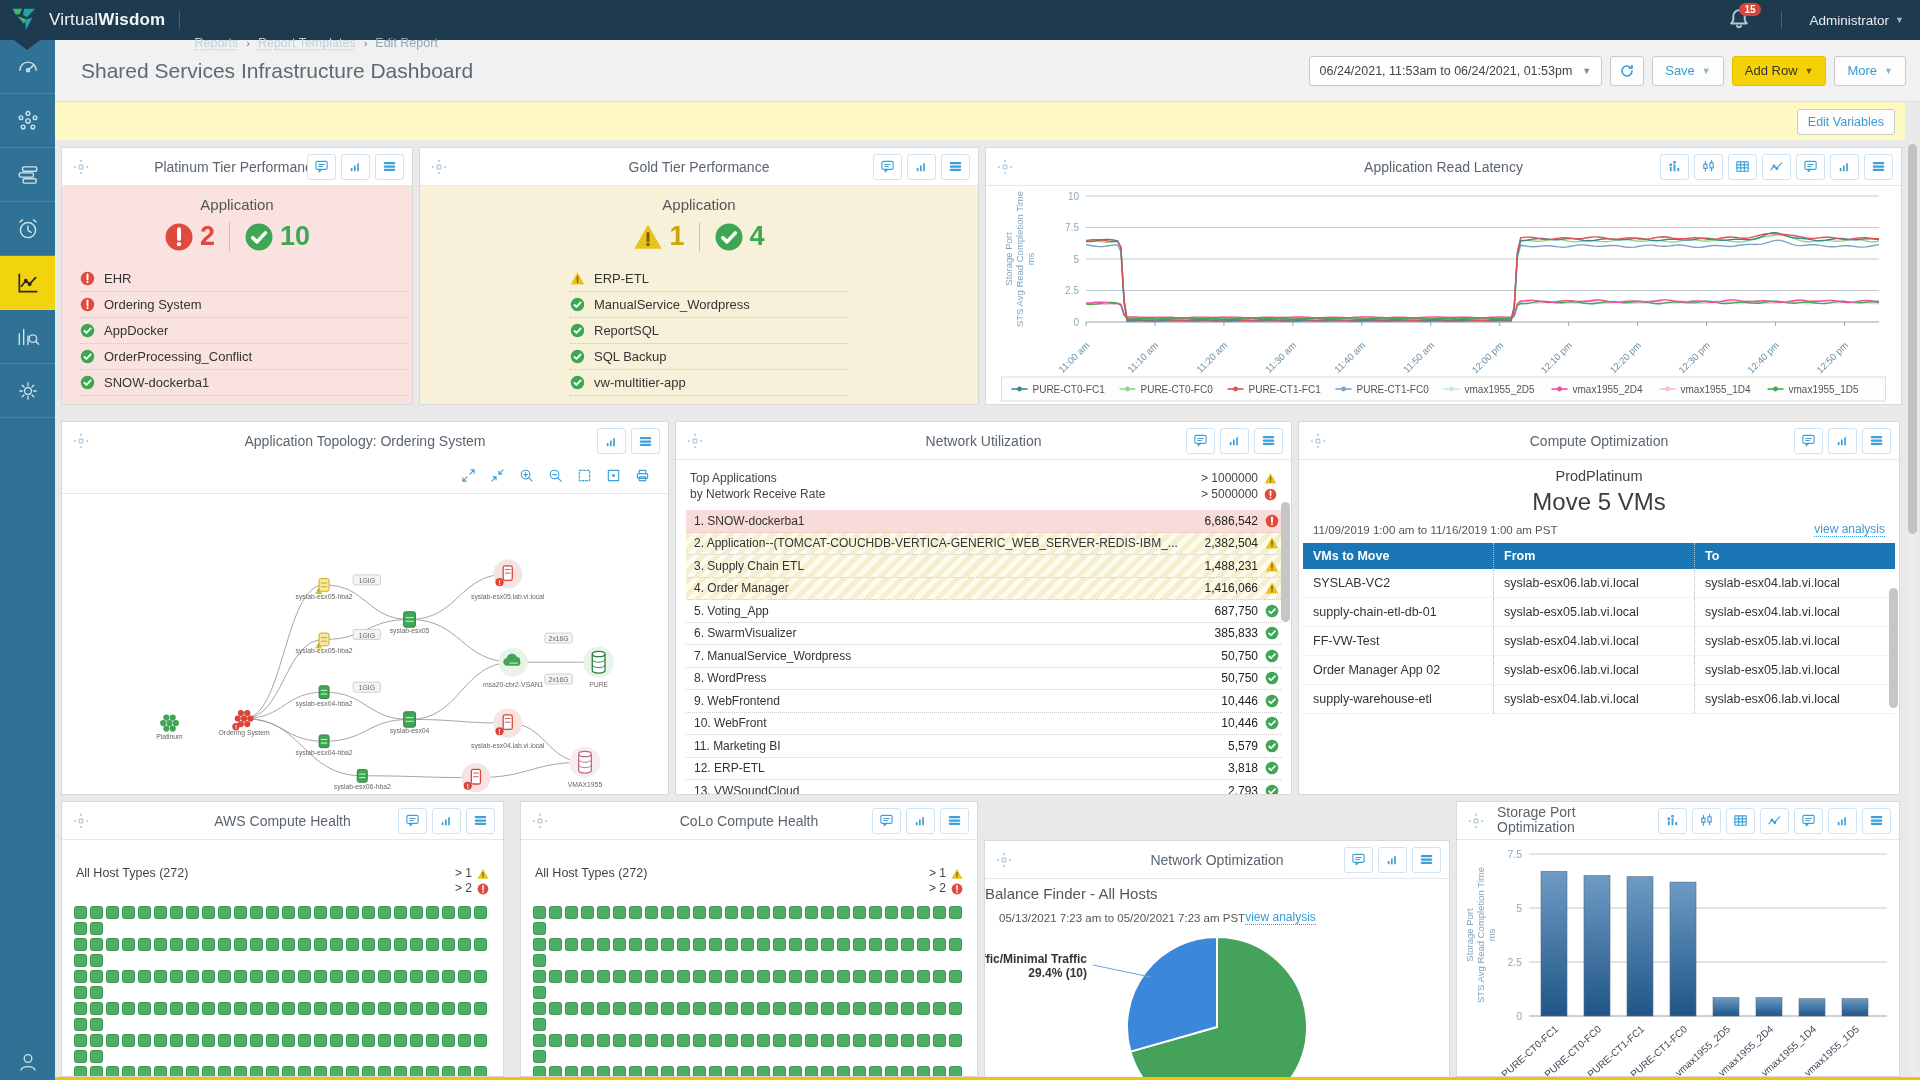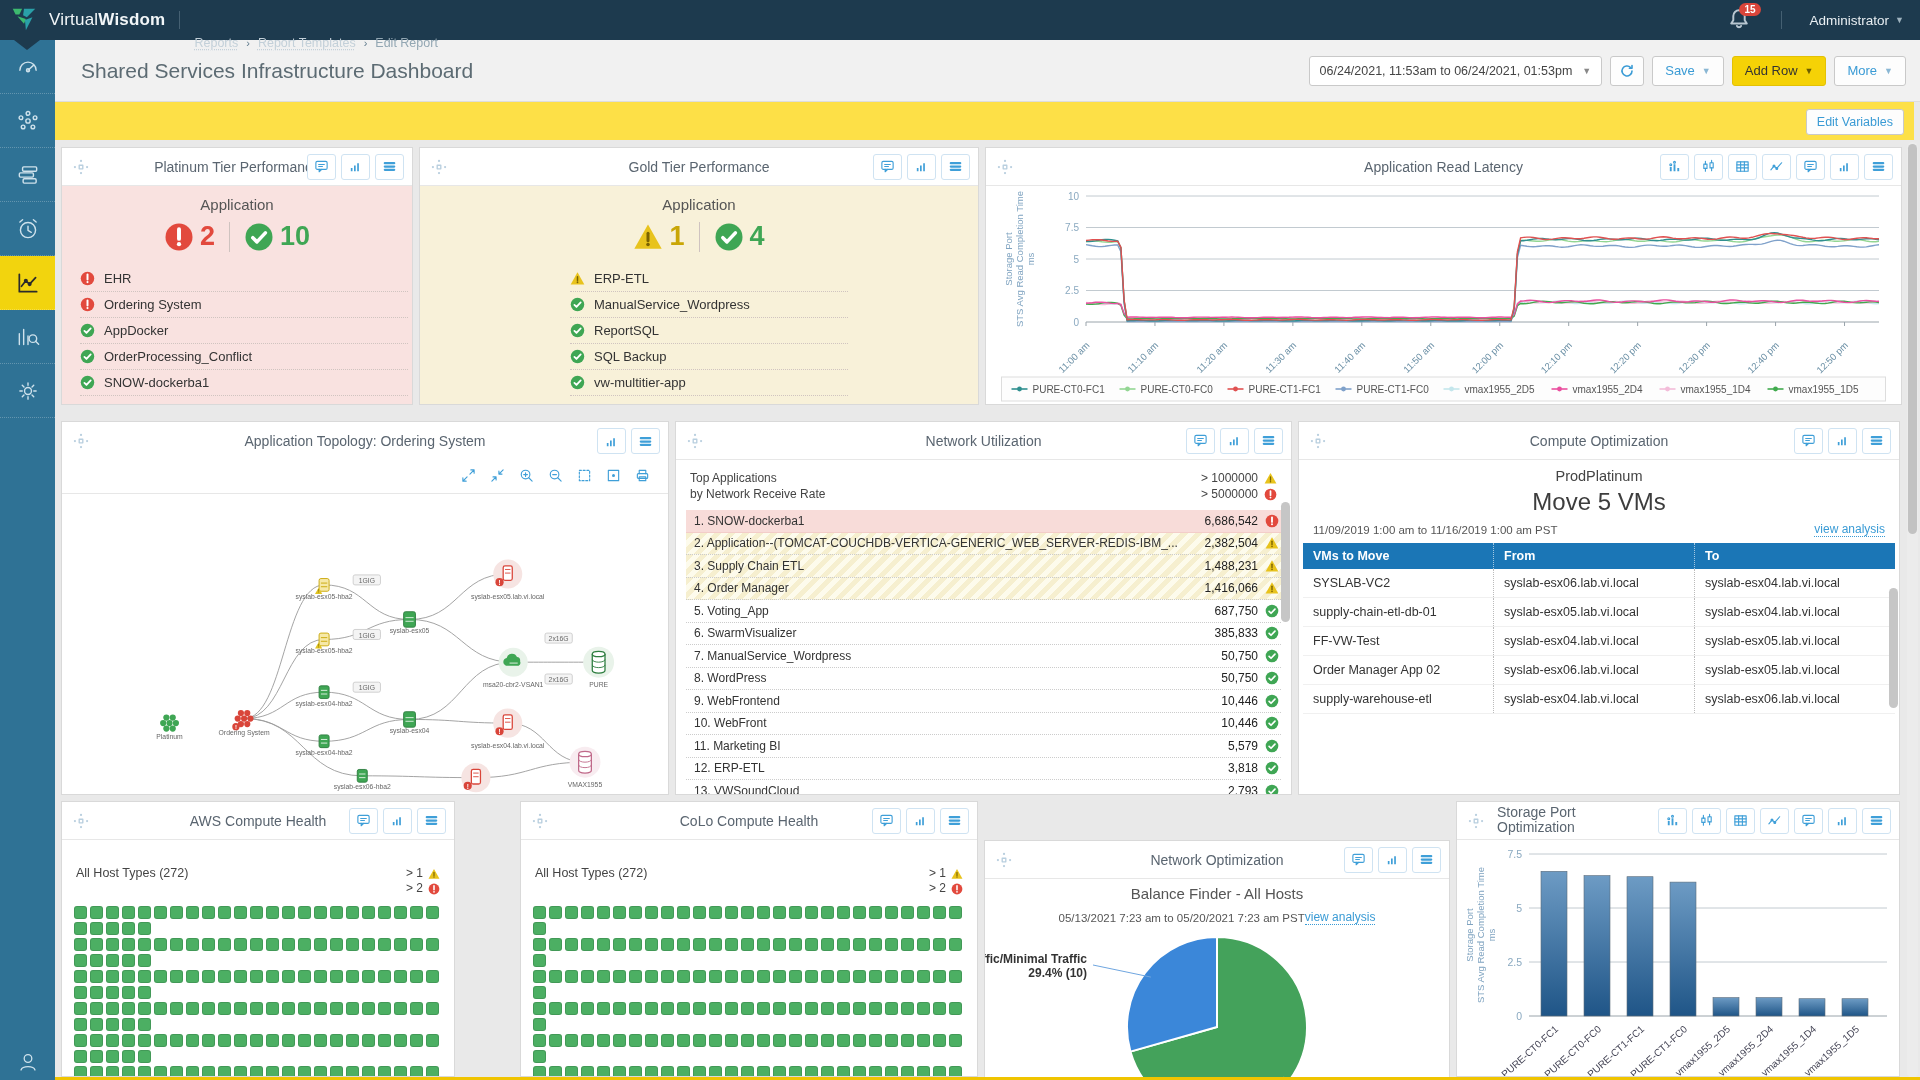--- a/index.html
+++ b/index.html
@@ -38,21 +38,21 @@
   .tool-right { margin-left:auto; display:flex; align-items:center; gap:8px; padding-right:14px; }
   .datebox { background:#fff; border:1px solid #c9c9c9; border-radius:3px; height:30px; display:flex; align-items:center; gap:10px; padding:0 10px; font-size:12.5px; color:#444; cursor:pointer; }
   .btn { height:30px; border:1px solid #c9c9c9; border-radius:3px; background:#fdfdfd; color:#3a9bd5; font-size:13px; display:flex; align-items:center; gap:7px; padding:0 12px; cursor:pointer; }
   .btn .caret { color:#8ab7d4; }
   .btn.yellow { background:#f5d206; border-color:#e3c105; color:#333; }
   .btn.yellow .caret { color:#6b5d00; }
   .btn.icon-only { width:34px; justify-content:center; padding:0; }
   .btn.icon-only svg { width:16px; height:16px; }
 
   
-  .bluestrip { position:absolute; left:55px; top:102px; right:6px; height:38px; background:#fde047; z-index:9; }
+  .bluestrip { position:absolute; left:55px; top:102px; right:15px; height:38px; background:#fef9c3; z-index:9; }
   .editvars { position:absolute; right:10px; bottom:5px; height:26px; background:#fdfdfd; border:1px solid #c9c9c9; border-radius:3px; color:#3a9bd5; font-size:12.5px; padding:0 10px; display:flex; align-items:center; cursor:pointer; }
 
   
   .content { position:absolute; left:55px; top:140px; width:1865px; height:940px; }
   .panel { position:absolute; background:#fff; border:1px solid #d9d9d9; overflow:hidden; }
   .phead { height:38px; border-bottom:1px solid #e7e7e7; position:relative; display:flex; align-items:center; }
   .drag { position:absolute; left:10px; top:10px; width:18px; height:18px; color:#b9cfdf; cursor:move; }
   .ptitle { position:absolute; left:0; right:0; text-align:center; font-size:14px; color:#5a6570; }
   .ptitle.left2 { left:40px; right:auto; text-align:left; top:3px; line-height:15px; width:130px; }
   .picons { margin-left:auto; display:flex; gap:5px; padding-right:8px; z-index:2; }
@@ -105,22 +105,22 @@
   
   .hp-head { display:flex; justify-content:space-between; padding:26px 14px 4px 14px; }
   .hp-label { font-size:12.5px; color:#444; }
   .hp-leg { font-size:12px; color:#444; }
   .hp-leg .trow { display:flex; gap:5px; align-items:center; justify-content:flex-end; line-height:15px; }
   .hp-leg svg { width:12px; height:12px; }
   .hgrid { padding:4px 10px; line-height:0; }
   .cell { display:inline-block; width:13px; height:13px; border-radius:3px; margin:1.5px; background:#4caf63; box-shadow:inset 0 0 0 1px rgba(0,0,0,.12); }
 
   
-  .np-sub { text-align:center; font-size:15px; color:#555; margin-top:6px; }
-  .np-meta { display:flex; justify-content:center; align-items:center; padding:8px 14px 0 14px; }
+  .np-sub { text-align:left; font-size:15px; color:#555; margin-top:6px; }
+  .np-meta { display:flex; justify-content:flex-start; align-items:center; padding:8px 14px 0 14px; }
 
   
   .topo-tools { display:flex; justify-content:flex-end; gap:14px; padding:8px 18px 6px 0; border-bottom:1px solid #e7e7e7; }
   .tool-icon { color:#3f9fd8; cursor:pointer; }
   .tool-icon svg { width:15px; height:15px; }
 
   
   .pg-scroll { position:absolute; right:2px; top:142px; width:11px; height:936px; background:#ececec; border-radius:6px; z-index:40; }
   .pg-thumb { position:absolute; top:2px; left:1px; width:9px; height:390px; background:#c2c2c2; border-radius:5px; }
   .bottom-line { position:absolute; left:55px; right:0; bottom:0; height:3px; background:#f0c400; z-index:41; }
@@ -986,21 +986,21 @@
                 <td>supply-warehouse-etl</td>
                 <td>syslab-esx04.lab.vi.local</td>
                 <td>syslab-esx06.lab.vi.local</td>
               </tr>
             </tbody>
         </table>
         <div class="panel-scroll" style="top:120px;"></div>
       </div>
     </div>
 
-    <div class="panel" style="left:6px; top:661px; width:394px; height:276px;">
+    <div class="panel" style="left:6px; top:661px; width:443px; height:276px;">
       <div class="phead">
         <span class="drag"><svg viewBox="0 0 16 16" fill="none" stroke="currentColor" stroke-width="1.2" stroke-linecap="round" stroke-linejoin="round">
               <rect x="6.4" y="6.4" width="3.2" height="3.2"></rect>
               <circle cx="8" cy="2.6" r="1" fill="currentColor" stroke="none"></circle>
               <circle cx="8" cy="13.4" r="1" fill="currentColor" stroke="none"></circle>
               <circle cx="2.6" cy="8" r="1" fill="currentColor" stroke="none"></circle>
               <circle cx="13.4" cy="8" r="1" fill="currentColor" stroke="none"></circle>
             </svg></span>
         <span class="ptitle">AWS Compute Health</span>
         <span class="picons">

